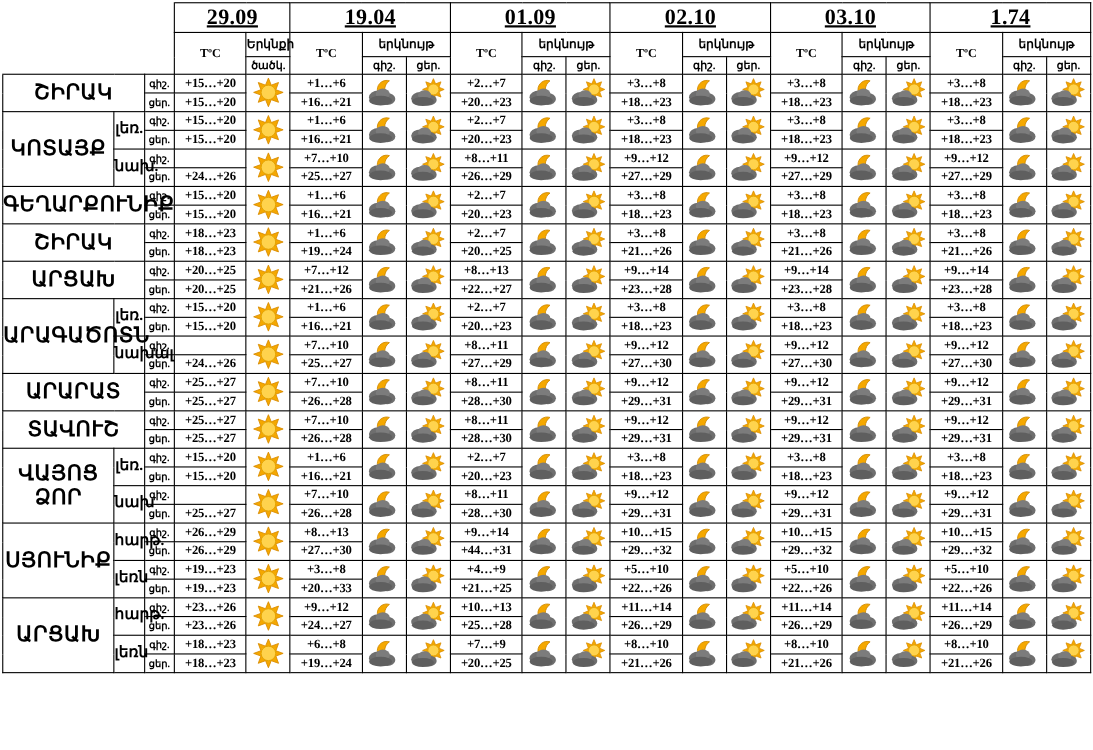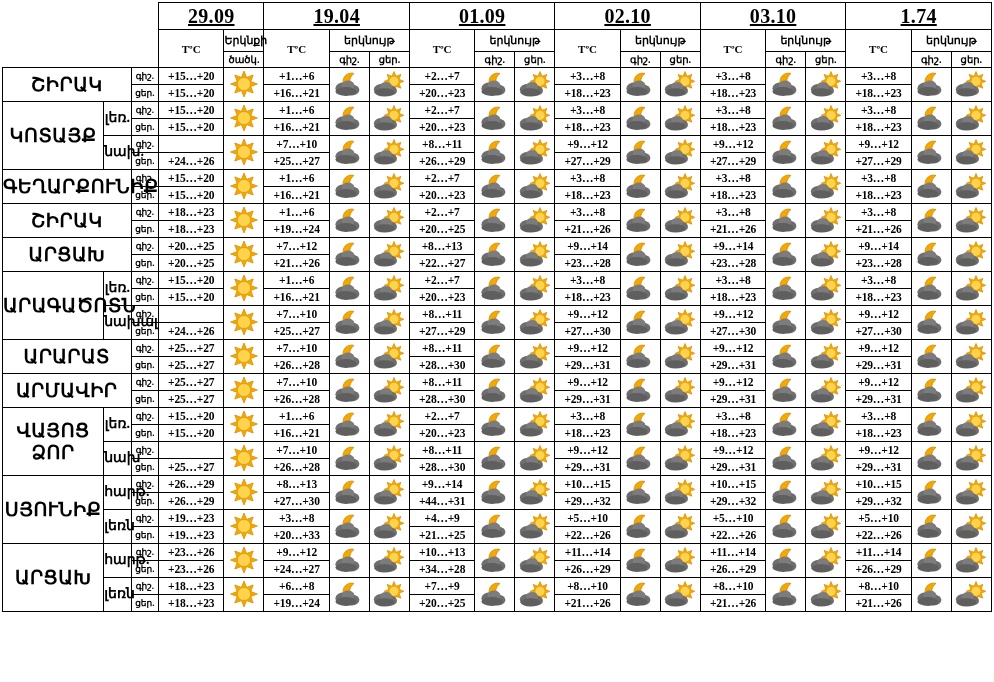--- a/index.html
+++ b/index.html
@@ -1519,21 +1519,21 @@
         <tr>
           <td class="rowlabel">ցեր.</td>
           <td class="temp">+25…+27</td>
           <td class="temp">+26…+28</td>
           <td class="temp">+28…+30</td>
           <td class="temp">+29…+31</td>
           <td class="temp">+29…+31</td>
           <td class="temp">+29…+31</td>
         </tr>
         <tr>
-          <td class="region" rowspan="2" colspan="2">ԱՐՄԱՎԻՐ</td>
+          <td class="region" rowspan="2" colspan="2">ՏԱՎՈՒՇ</td>
           <td class="rowlabel">գիշ.</td>
           <td class="temp">+25…+27</td>
           <td class="iconcell" rowspan="2">
             <svg class="ic" width="32" height="30" viewBox="0 0 32 30">
     <g fill="#F5A800" stroke="#D98C00" stroke-width="0.8">
       <polygon points="16,1 18.6,7.4 25.2,5 22.8,11.6 29.4,14 22.8,16.4 25.2,23 18.6,20.6 16,27 13.4,20.6 6.8,23 9.2,16.4 2.6,14 9.2,11.6 6.8,5 13.4,7.4"></polygon>
     </g>
     <circle cx="16" cy="14" r="6.6" fill="#FFD34D" stroke="#E0A000" stroke-width="0.8"></circle>
   </svg>
           </td>
@@ -2428,21 +2428,21 @@
       <ellipse cx="14" cy="15.6" rx="6" ry="4.6" fill="#7C7C7C"></ellipse>
       <ellipse cx="12.5" cy="21.3" rx="10" ry="4.1" fill="#5F5F5F"></ellipse>
     </g>
   </svg>
           </td>
         </tr>
         <tr>
           <td class="rowlabel">ցեր.</td>
           <td class="temp">+23…+26</td>
           <td class="temp">+24…+27</td>
-          <td class="temp">+34…+28</td>
+          <td class="temp">+25…+28</td>
           <td class="temp">+26…+29</td>
           <td class="temp">+26…+29</td>
           <td class="temp">+26…+29</td>
         </tr>
         <tr>
           <td class="subregion" rowspan="2">լեռն</td>
           <td class="rowlabel">գիշ.</td>
           <td class="temp">+18…+23</td>
           <td class="iconcell" rowspan="2">
             <svg class="ic" width="32" height="30" viewBox="0 0 32 30">

